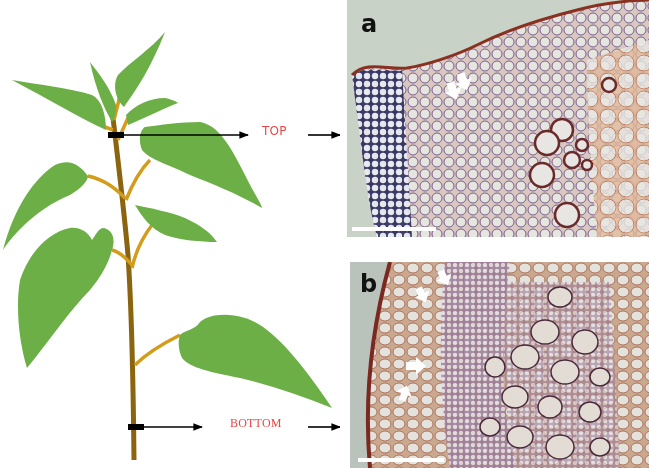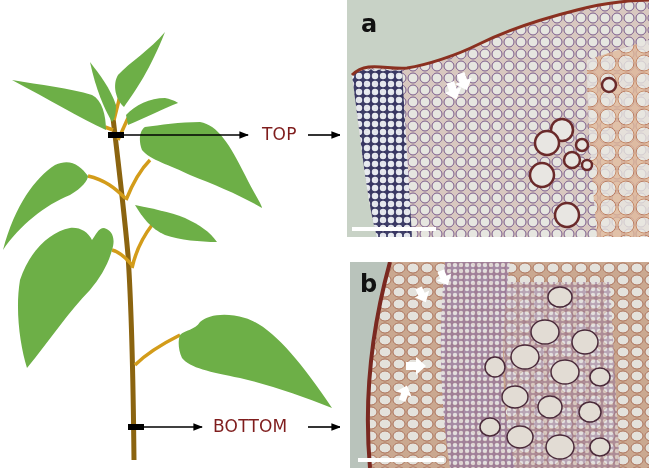--- a/index.html
+++ b/index.html
@@ -1,18 +1,18 @@
 <!DOCTYPE html>
 <html><head>
   <meta charset="utf-8">
   <style>
     html, body { margin: 0; padding: 0; background: #ffffff; }
     body { width: 649px; height: 468px; position: relative; overflow: hidden; font-family: "DejaVu Sans", sans-serif; }
     .plant { position: absolute; left: 0; top: 0; width: 340px; height: 468px; }
-    .label { position: absolute; font-family: "DejaVu Sans", sans-serif; font-size: 17px; color: #7f1d1d; letter-spacing: 0.2px; }
+    .label { position: absolute; font-family: "DejaVu Sans", sans-serif; font-size: 12px; color: #ef4444; letter-spacing: 0.2px; }
     .panel { position: absolute; overflow: hidden; }
     .panel svg { display: block; }
     .panel-letter { position: absolute; font-family: "DejaVu Sans", sans-serif; font-weight: bold; font-size: 24px; color: #111; }
     .scalebar { position: absolute; height: 4px; background: #ffffff; }
   </style>
 </head>
 <body>
 
 <svg class="plant" viewBox="0 0 340 468" width="340" height="468">
   <defs>
@@ -58,21 +58,21 @@
   <rect x="108" y="132" width="16" height="6" fill="#000"></rect>
   <line x1="124" y1="135" x2="248" y2="135" stroke="#000" stroke-width="1.6" marker-end="url(#ah)"></line>
   <line x1="308" y1="135" x2="340" y2="135" stroke="#000" stroke-width="1.6" marker-end="url(#ah)"></line>
 
   <rect x="128" y="424" width="16" height="6" fill="#000"></rect>
   <line x1="144" y1="427" x2="202" y2="427" stroke="#000" stroke-width="1.6" marker-end="url(#ah)"></line>
   <line x1="308" y1="427" x2="340" y2="427" stroke="#000" stroke-width="1.6" marker-end="url(#ah)"></line>
 </svg>
 
 <div class="label" style="left:262px; top:124px;">TOP</div>
-<div class="label" style="left:213px; top:416px;">BOTTOM</div>
+<div class="label" style="left:230px; top:416px;font-family:Liberation Serif, serif;">BOTTOM</div>
 
 <div class="panel" style="left:347px; top:0px; width:302px; height:237px; background:#c8d2c6;">
   <svg width="302" height="237" viewBox="0 0 302 237">
     <defs>
       <pattern id="cellsA" width="12" height="12" patternUnits="userSpaceOnUse">
         <rect width="12" height="12" fill="#d8c8c0"></rect>
         <circle cx="6" cy="6" r="5" fill="#e6e6e0" stroke="#7a5a8a" stroke-width="1"></circle>
       </pattern>
       <pattern id="cellsA2" width="8" height="8" patternUnits="userSpaceOnUse">
         <rect width="8" height="8" fill="#2a2a5a"></rect>

